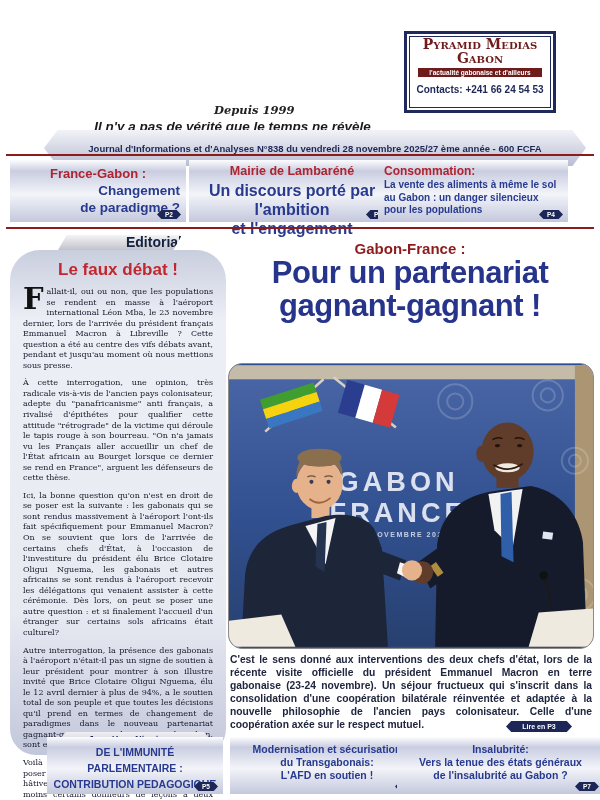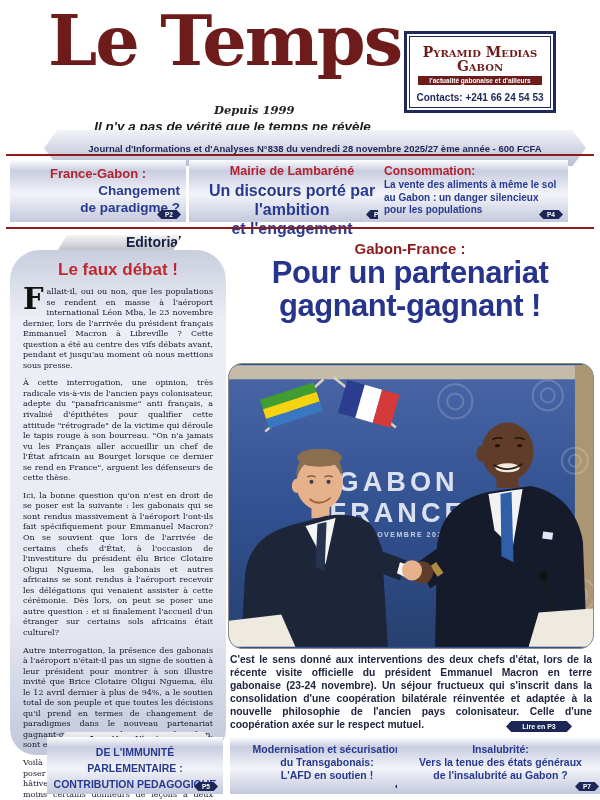--- a/index.html
+++ b/index.html
@@ -9,21 +9,21 @@
 
   
   .logo{position:absolute;left:48px;top:6px;font-family:"DejaVu Serif",serif;
         font-weight:bold;font-size:70px;color:#6e1b1b;letter-spacing:-2px;line-height:1;}
   .since{position:absolute;left:214px;top:103px;font-family:"DejaVu Serif",serif;
         font-style:italic;font-weight:bold;font-size:11.5px;color:#222;}
   .tagline{position:absolute;left:0px;top:119px;width:465px;text-align:center;
         font-style:italic;font-weight:bold;font-size:13.5px;color:#1b1b1b;}
   .pmg{position:absolute;left:404px;top:31px;width:152px;height:82px;background:#fff;
         border:3px solid #20295c;box-sizing:border-box;text-align:center;}
-  .pmg-inner{margin:2px;border:1px solid #20295c;height:72px;box-sizing:border-box;padding-top:8px;}
+  .pmg-inner{margin:2px;border:1px solid #20295c;height:72px;box-sizing:border-box;padding-top:0;}
   .pmg-name{font-family:"DejaVu Serif",serif;font-variant:small-caps;font-weight:bold;
         font-size:14px;color:#6e1b1b;line-height:1;}
   .pmg-sub{background:#6e1b1b;color:#fff;font-size:6.5px;width:88%;margin:3px auto 0;
         padding:1px 0;font-weight:bold;}
   .pmg-contact{color:#1c2757;font-weight:bold;font-size:10px;margin-top:7px;}
   .ribbon{position:absolute;left:44px;top:130px;width:542px;height:36px;
         background:linear-gradient(#f2f3f8,#b9bdd2);
         clip-path:polygon(0 50%,2.5% 0,97.5% 0,100% 50%,97.5% 100%,2.5% 100%);
         display:flex;align-items:center;justify-content:center;
         font-weight:bold;font-size:9.5px;color:#1c2757;}
@@ -86,21 +86,20 @@
   #b2{left:230px;top:737px;width:194px;height:57px;}
   #b2 .t-title{font-size:10.5px;line-height:1.25;margin-top:2px;}
   #b3{left:397px;top:737px;width:207px;height:57px;}
   #b3 .t-title{font-size:10.5px;line-height:1.25;margin-top:2px;}
 </style>
 </head>
 <body>
 
 <div class="page">
 
-  <div class="logo">Le Temps</div>
   <div class="since">Depuis 1999</div>
   <div class="tagline">Il n'y a pas de vérité que le temps ne révèle</div>
 
   <div class="pmg">
     <div class="pmg-inner">
       <div class="pmg-name">Pyramid Medias Gabon</div>
       <div class="pmg-sub">l'actualité gabonaise et d'ailleurs</div>
       <div class="pmg-contact">Contacts: +241 66 24 54 53</div>
     </div>
   </div>

